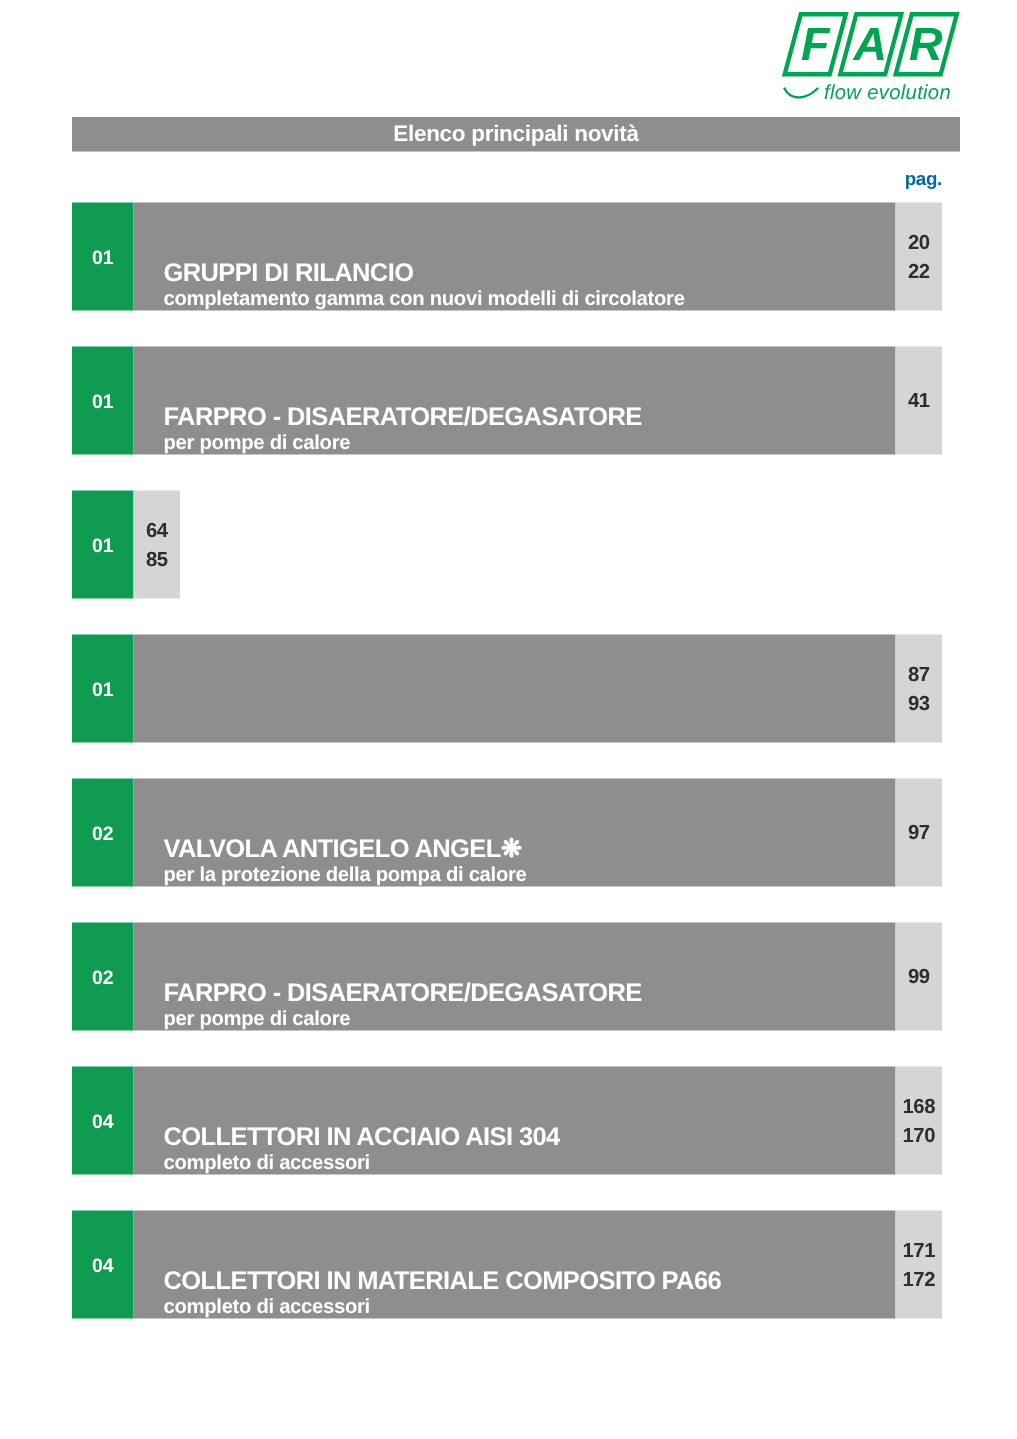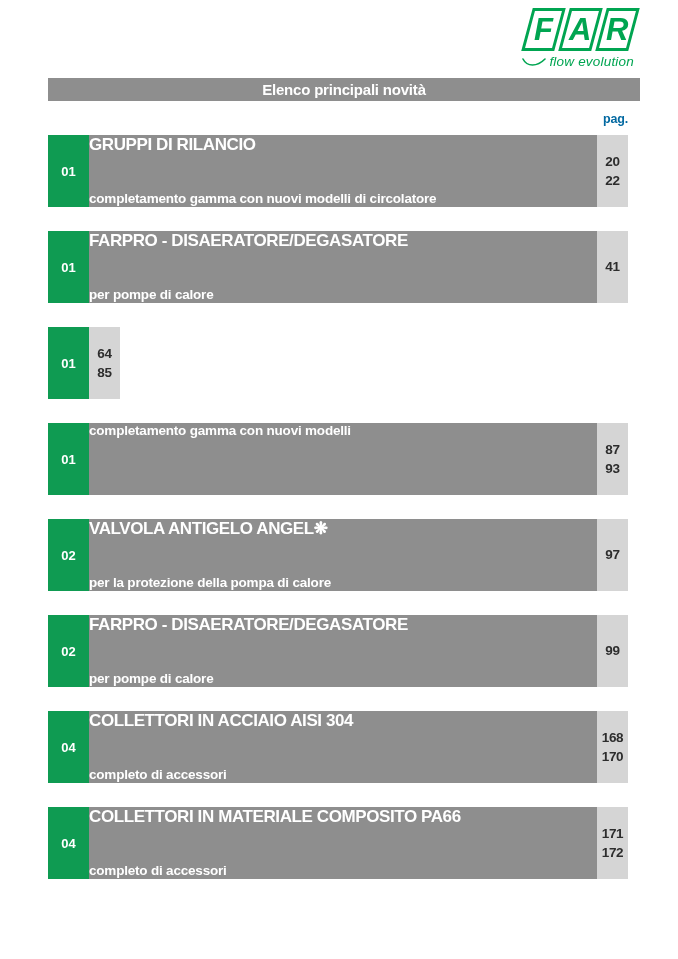--- a/index.html
+++ b/index.html
@@ -59,22 +59,22 @@
   .list{position:absolute;left:48px;top:135px;width:580px;}
   .row{display:flex;height:72px;margin-bottom:24px;}
   .row:last-child{margin-bottom:0;}
   .badge{
     flex:0 0 41px;background:var(--green);
     display:flex;align-items:center;justify-content:center;
     color:#fff;font-weight:bold;font-size:13px;
   }
   .bar{
     flex:1;background:var(--bar-gray);
-    display:flex;flex-direction:column;justify-content:space-between;
-    padding-left:0;min-width:0;
+    display:flex;flex-direction:column;justify-content:flex-end;
+    padding-left:20px;min-width:0;
   }
   .bar .t{
     color:#fff;font-weight:bold;font-size:17px;line-height:19px;
     letter-spacing:-0.4px;white-space:nowrap;
   }
   .bar .s{
     color:#fff;font-weight:bold;font-size:13.5px;line-height:16px;
     letter-spacing:-0.2px;white-space:nowrap;
   }
   .pages{
@@ -143,21 +143,20 @@
       <div class="row">
       <div class="badge">01</div>
       <div class="pages">
           <div>64</div>
           <div>85</div>
         </div>
     </div>
       <div class="row">
       <div class="badge">01</div>
       <div class="bar">
-        <div class="s">completamento gamma con nuovi modelli</div>
       </div>
       <div class="pages">
           <div>87</div>
           <div>93</div>
         </div>
     </div>
       <div class="row">
       <div class="badge">02</div>
       <div class="bar">
         <div class="t">VALVOLA ANTIGELO ANGEL❋</div>

